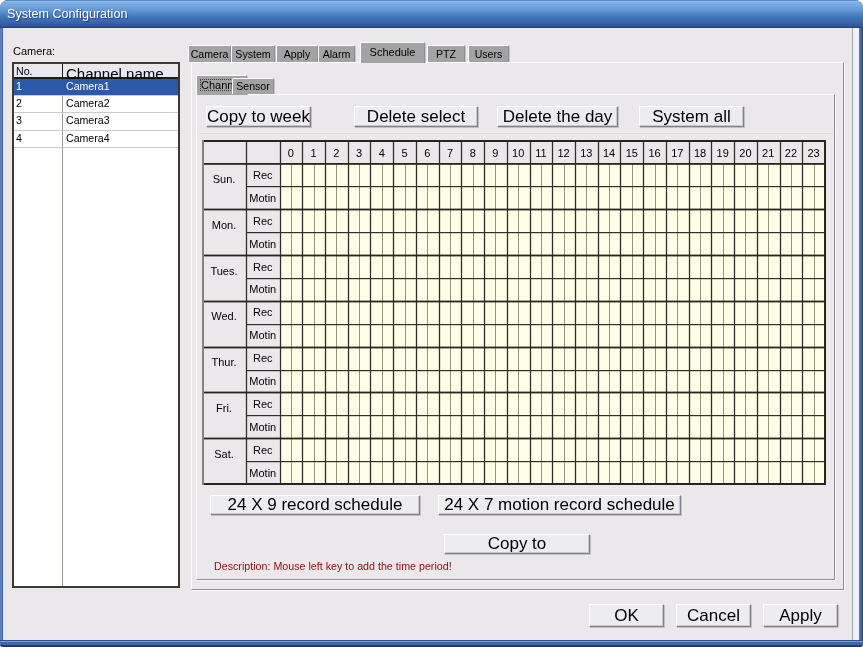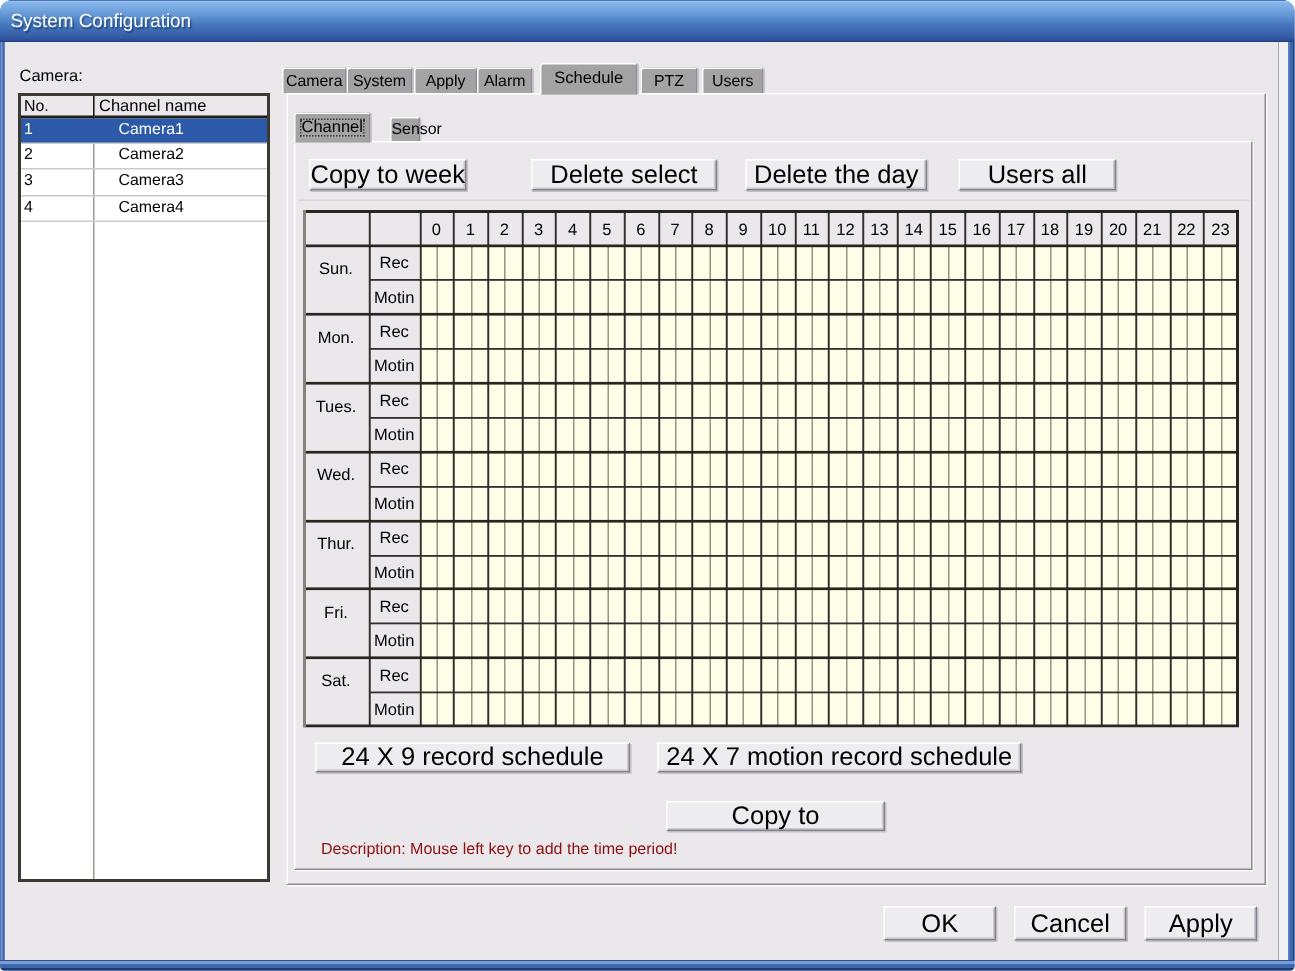--- a/index.html
+++ b/index.html
@@ -16,26 +16,26 @@
   background:linear-gradient(to bottom,#2b4f8e 0%,#93c0f0 3.5%,#7fb1e9 9%,#78a8e0 20%,#699ad8 32%,#578ccc 44%,#487bc0 56%,#406fb6 68%,#3a64ac 80%,#3259a2 90%,#2b4d94 96%,#20407e 100%);}
 #titletext{position:absolute;left:7px;top:7px;color:#fff;font-size:12.6px;font-weight:normal;
   text-shadow:1px 1px 1px rgba(10,30,80,.55);letter-spacing:0}
 #bodyarea{position:absolute;left:3px;top:28px;width:849px;height:612px;background:#EAE8EB;}
 .lbl{position:absolute;font-size:11px;color:#000}
 #list{position:absolute;left:12px;top:62px;width:168px;height:526px;background:#fff;
   border:2px solid #3a3a32}
 #list .hdr{position:absolute;left:0;top:0;right:0;height:15px;background:#EAE8EB;
   border-bottom:2px solid #1c1c16}
 #list .hdr .c1{position:absolute;left:2px;top:1px;font-size:10.6px}
-#list .hdr .c2{position:absolute;left:52px;top:1px;font-size:11px}
+#list .hdr .c2{position:absolute;left:52px;top:1px;font-size:15px}
 #vsep{position:absolute;left:48px;top:0;bottom:0;width:1px;background:#9b9b93}
 #vsepdark{position:absolute;left:48px;top:0;height:15px;width:1px;background:#1c1c16;z-index:2}
 .row{position:absolute;left:0;width:164px;height:17.2px;border-bottom:1px solid #cbcbcb;font-size:10.6px}
 .row .n{position:absolute;left:2px;top:1px}
-.row .nm{position:absolute;left:65px;top:1px}
+.row .nm{position:absolute;left:52px;top:1px}
 .rowsel{background:#2d59a9;color:#fff}
 
 .page{position:absolute;background:#EAE8EB;
   border-top:1px solid #FDFDFE;border-left:1px solid #FDFDFE;
   border-right:1px solid #8F8D95;border-bottom:1px solid #8F8D95;
   box-shadow:1px 1px 0 #f8f7fa}
 #page1{left:191px;top:62px;width:653px;height:528px}
 #page2{left:196px;top:94px;width:639px;height:486px}
 .tab{position:absolute;background:#a3a3a3;text-align:center;font-size:10.6px;color:#000;
   border-top:1px solid #FDFDFE;border-left:1px solid #FDFDFE;border-right:1px solid #8F8D95;
@@ -65,21 +65,21 @@
   <div id="page2" class="page"></div>
   <div class="tab" style="left:188px;top:45px;width:43px;height:17px;line-height:17px">Camera</div>
 <div class="tab" style="left:231px;top:45px;width:44px;height:17px;line-height:17px">System</div>
 <div class="tab" style="left:276px;top:45px;width:42px;height:17px;line-height:17px">Apply</div>
 <div class="tab" style="left:318px;top:45px;width:37px;height:17px;line-height:17px">Alarm</div>
 <div class="tab" style="left:427px;top:45px;width:38px;height:17px;line-height:17px">PTZ</div>
 <div class="tab" style="left:468px;top:45px;width:41px;height:17px;line-height:17px">Users</div>
 <div class="tab active" style="left:360px;top:42px;width:65px;height:21px;line-height:19px">Schedule</div>
   <div id="subtabs">
     <div class="tab active" style="left:196px;top:75px;width:51px;height:20px;line-height:18px">Channel<div id="channelfocus"></div></div>
-    <div class="tab" style="left:260px;top:78px;width:20px;height:16px;line-height:15px">Sensor</div>
+    <div class="tab" style="left:232px;top:78px;width:42px;height:16px;line-height:15px">Sensor</div>
   </div>
 
   <div id="list">
     <div class="hdr">
         <span class="c1">No.</span>
         <span class="c2">Channel name</span>
       </div>
     <div id="vsep"></div>
       <div id="vsepdark"></div>
     <div class="row rowsel" style="top:15px">
@@ -214,21 +214,21 @@
         <text x="60.8" y="267.9" font-family="Liberation Sans" font-size="11" fill="#000" text-anchor="middle">Rec</text>
         <text x="60.8" y="290.8" font-family="Liberation Sans" font-size="11" fill="#000" text-anchor="middle">Motin</text>
         <text x="22.0" y="317.6" font-family="Liberation Sans" font-size="11" fill="#000" text-anchor="middle">Sat.</text>
         <text x="60.8" y="313.7" font-family="Liberation Sans" font-size="11" fill="#000" text-anchor="middle">Rec</text>
         <text x="60.8" y="336.6" font-family="Liberation Sans" font-size="11" fill="#000" text-anchor="middle">Motin</text>
       </svg>
     </div>
   <div class="btn" style="left:206px;top:106px;width:105px;height:21px">Copy to week</div>
 <div class="btn" style="left:354px;top:106px;width:124px;height:21px">Delete select</div>
 <div class="btn" style="left:497px;top:106px;width:121px;height:21px">Delete the day</div>
-<div class="btn" style="left:639px;top:106px;width:105px;height:21px">Users all</div>
+<div class="btn" style="left:639px;top:106px;width:105px;height:21px">System all</div>
 <div class="btn" style="left:210px;top:495px;width:210px;height:20px">24 X 9 record schedule</div>
 <div class="btn" style="left:438px;top:495px;width:243px;height:20px">24 X 7 motion record schedule</div>
 <div class="btn" style="left:444px;top:534px;width:146px;height:20px">Copy to</div>
 <div class="btn" style="left:589px;top:604px;width:75px;height:23px">OK</div>
 <div class="btn" style="left:676px;top:604px;width:75px;height:23px">Cancel</div>
 <div class="btn" style="left:763px;top:604px;width:75px;height:23px">Apply</div>
   <div id="desc">Description: Mouse left key to add the time period!</div>
 </div>
 
 </body></html>

